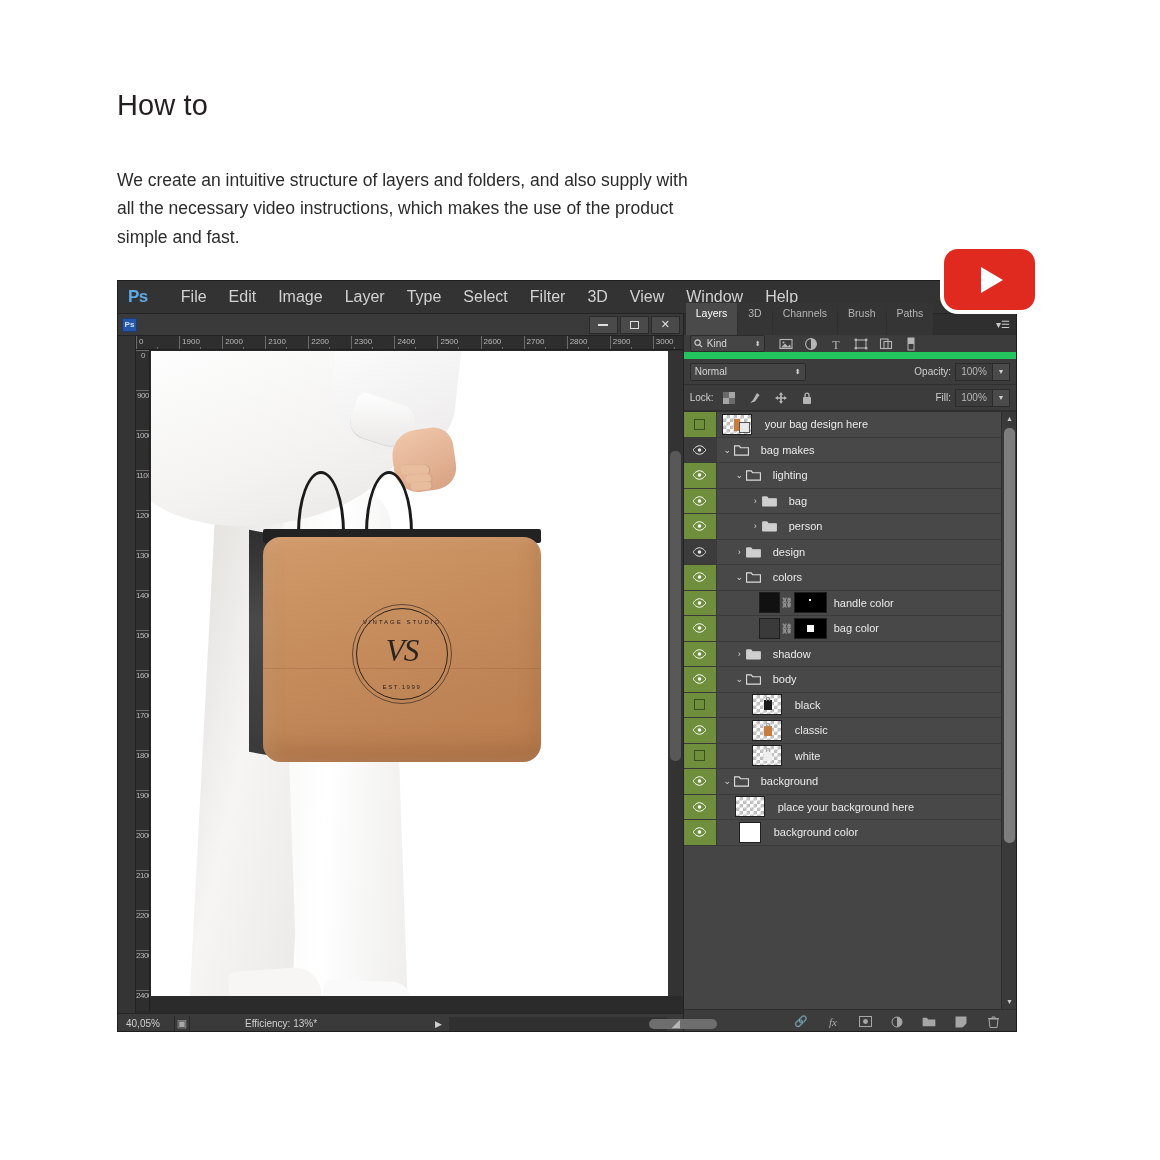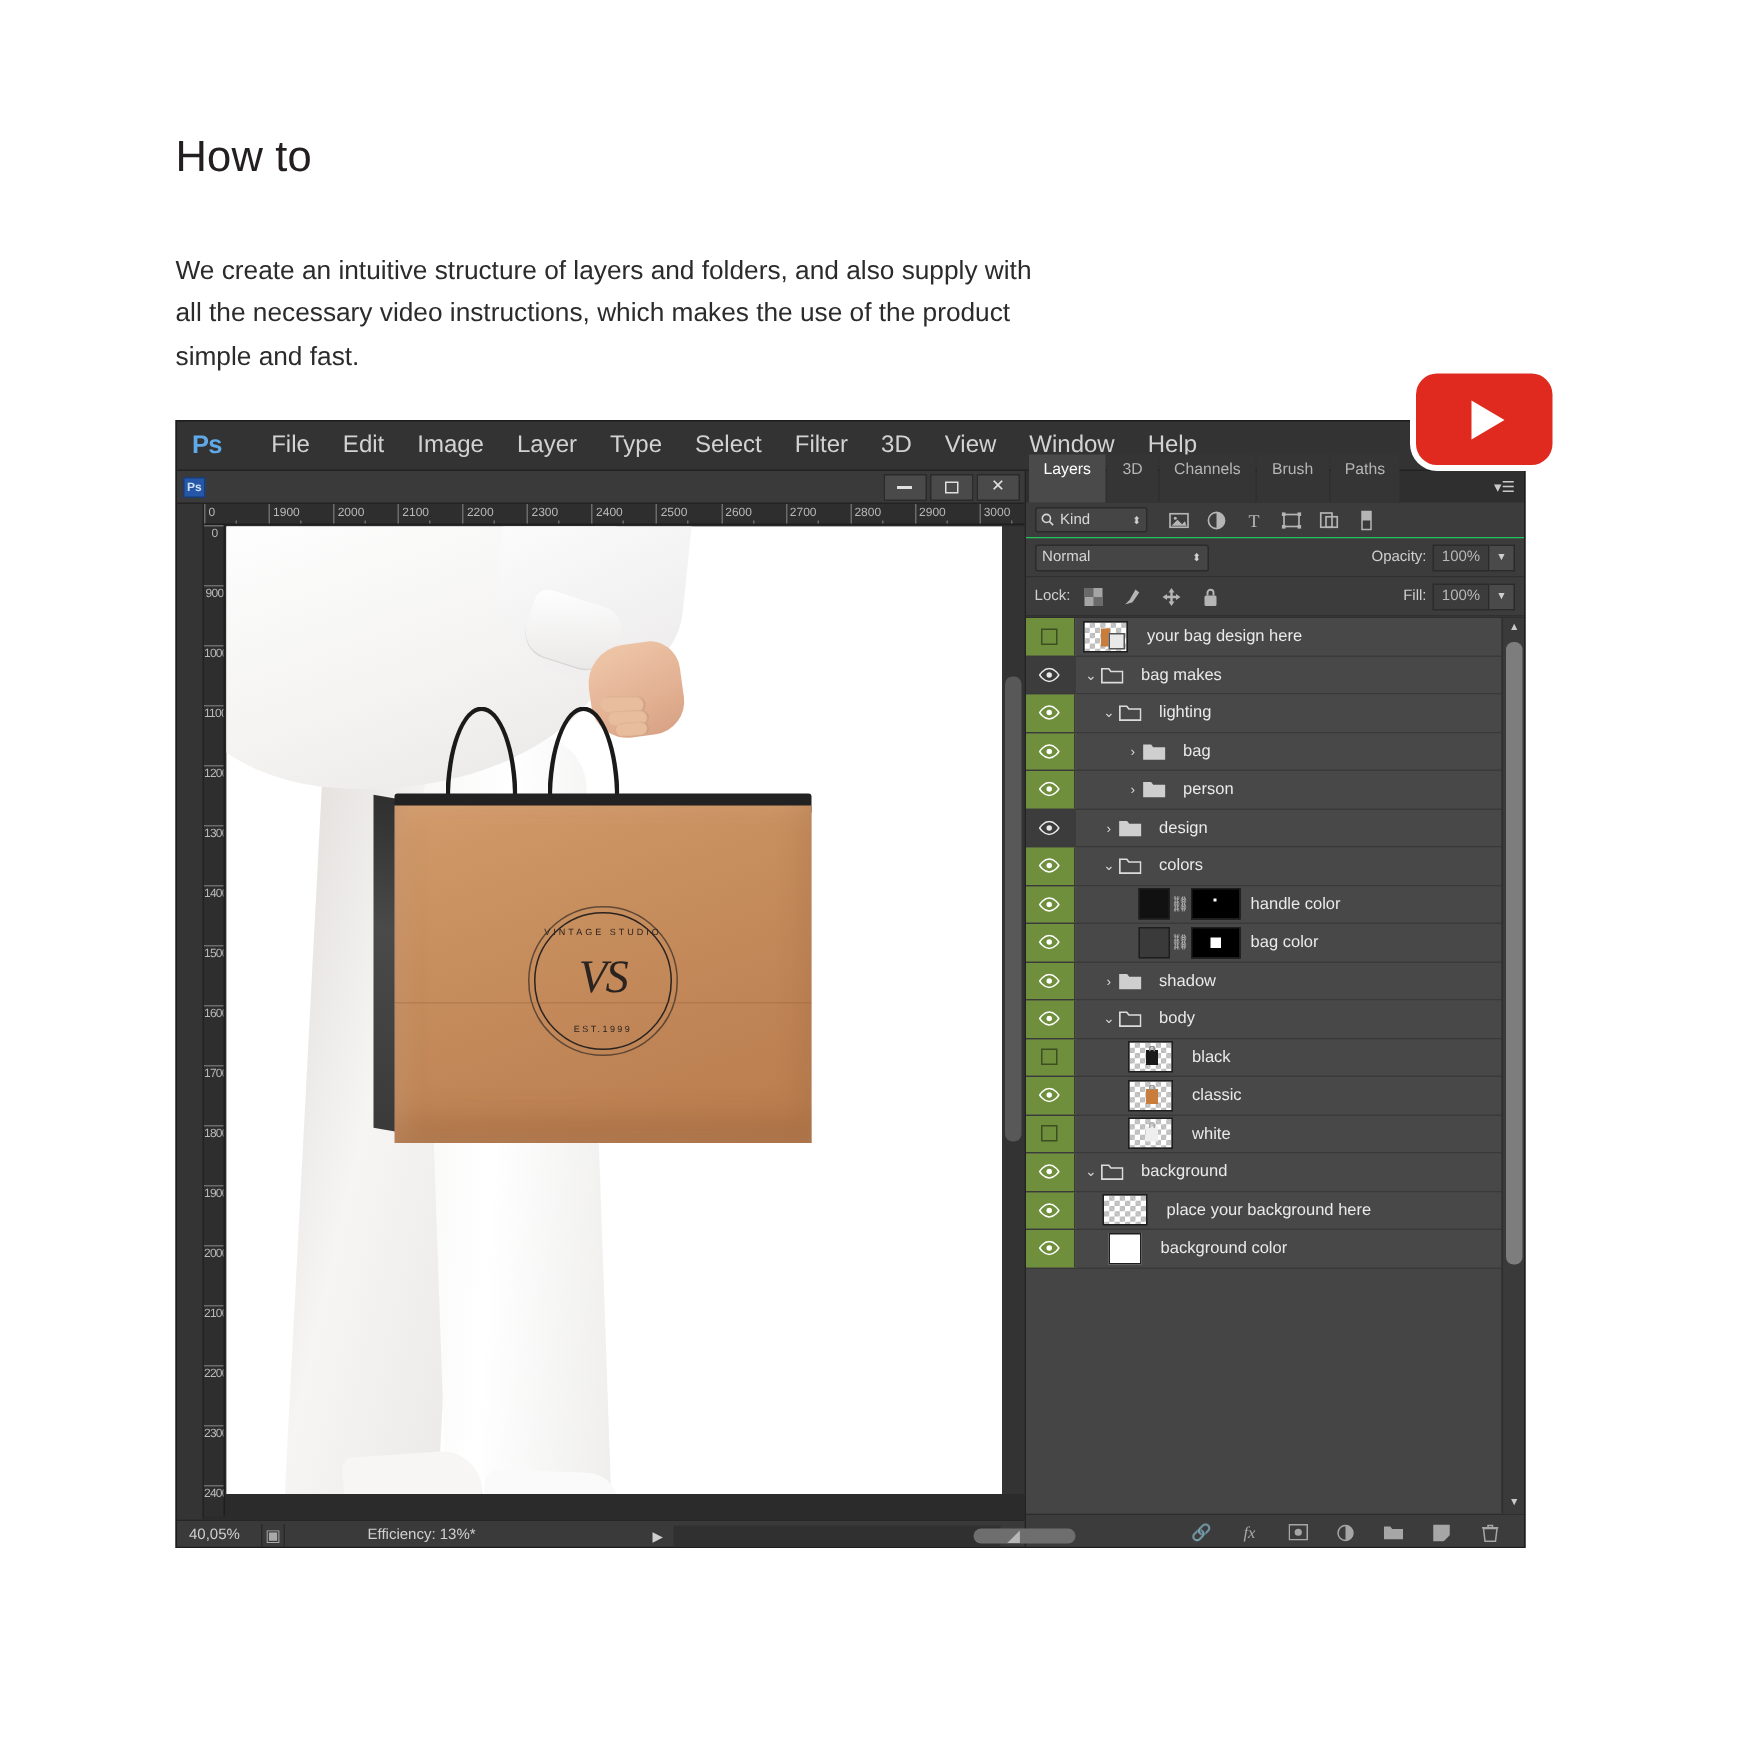--- a/index.html
+++ b/index.html
@@ -190,20 +190,21 @@
     transform:skewY(10deg);
   }
   .bag-top-black {
     position:absolute; left:112px; top:178px; width:278px; height:14px;
     background:#222222; border-radius:2px;
   }
   .bag-front {
     position:absolute; left:112px; top:186px; width:278px; height:225px;
     background:linear-gradient(160deg,#d29a6a 0%,#c78e5e 35%,#bf8455 70%,#b97c4d 100%);
     box-shadow:inset 0 -14px 22px rgba(120,70,35,.28), inset 6px 0 16px rgba(255,225,195,.22);
+    border-radius:18px;
   }
   .bag-front::after{
     content:""; position:absolute; left:0; right:0; top:58%; height:1px;
     background:rgba(130,85,50,.25);
   }
   .logo-circle {
     position:absolute; left:50%; top:52%; transform:translate(-50%,-50%);
     width:92px; height:92px; border:1.4px solid #2a2320; border-radius:50%;
   }
   .logo-circle2 {
@@ -254,21 +255,21 @@
   #panel-tabs .tab {
     padding:4px 10px 16px 10px; font-size:10.5px; color:#b5b5b5;
     background:#353535; margin-right:1px; line-height:12px;
   }
   #panel-tabs .tab.active { background:#4a4a4a; color:#ffffff; }
   #panel-menu {
     position:absolute; right:6px; top:5px; color:#c9c9c9; font-size:10px;
   }
   #filter-row {
     height:24px; background:#3c3c3c; display:flex; align-items:center;
-    padding:0 6px; gap:0; border-bottom:1px solid #22c55e;
+    padding:0 6px; gap:0; border-bottom:7px solid #22c55e;
   }
   .kind-select {
     display:flex; align-items:center; height:17px; width:75px;
     background:#454545; border:1px solid #2b2b2b; border-radius:2px;
     font-size:10px; color:#d6d6d6; padding:0 3px; justify-content:space-between;
   }
   .kind-select .lbl { display:flex; align-items:center; gap:4px; }
   .filter-icons { display:flex; gap:11px; margin-left:14px; align-items:center; }
   .fi { width:14px; height:14px; opacity:.82; }
   #blend-row, #lock-row {

